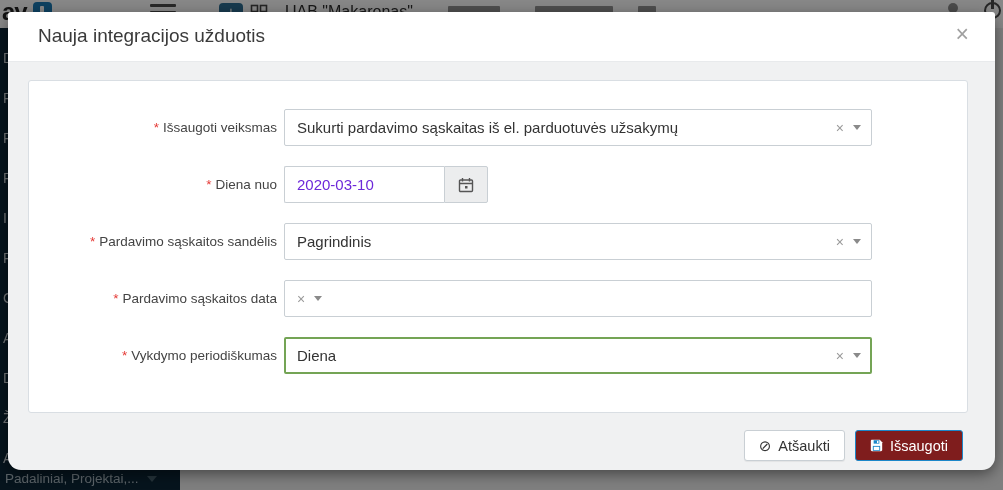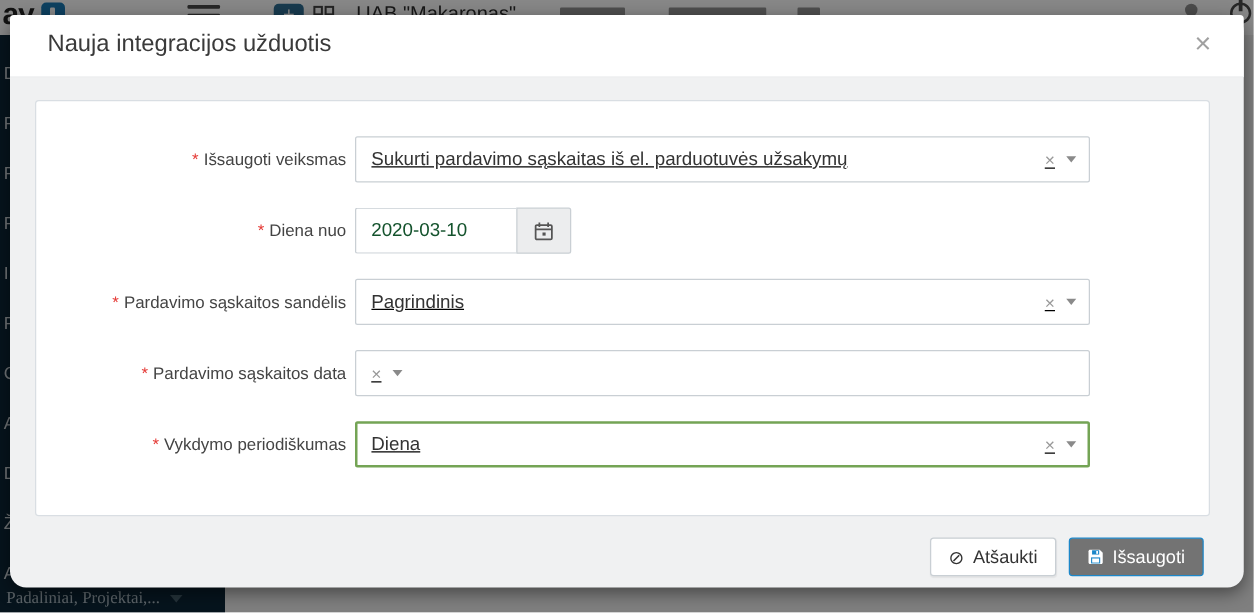--- a/index.html
+++ b/index.html
@@ -21,21 +21,21 @@
   .company { position:absolute; left:285px; top:3px; font-size:16px; color:#2f2f2f; }
   .faint-word { position:absolute; top:6px; height:7px; background:#6f6f6f; opacity:.75; border-radius:1px; }
   .avatar { position:absolute; left:942px; top:3px; width:22px; height:22px; }
   .avatar::before { content:""; position:absolute; left:6px; top:0; width:10px; height:10px; border-radius:50%; background:#8f8f8f; }
   .avatar::after { content:""; position:absolute; left:1px; top:11px; width:20px; height:11px; border-radius:10px 10px 0 0; background:#8f8f8f; }
   .powericon { position:absolute; left:984px; top:2px; width:17px; height:17px; border:2px solid #4a4a4a; border-radius:50%; }
   .powericon::after { content:""; position:absolute; left:5px; top:-4px; width:3px; height:9px; background:#4a4a4a; }
 
   .sidebar { position:absolute; left:0; top:28px; width:180px; height:462px; background:#0d2737; }
   .side-letter { position:absolute; left:3px; font-size:14px; color:#d4dbe0; }
-  .side-bottom { position:absolute; left:5px; bottom:4px; font-size:13.5px; color:#aebdc6; white-space:nowrap;font-family:Liberation Serif, serif; }
+  .side-bottom { position:absolute; left:5px; bottom:4px; font-size:13.5px; color:#aebdc6; white-space:nowrap; }
   .side-bottom .chev { display:inline-block; margin-left:8px; width:0; height:0;
       border-left:5px solid transparent; border-right:5px solid transparent; border-top:6px solid #46606f; vertical-align:middle; }
   .content { position:absolute; left:180px; top:28px; right:0; bottom:0; background:#f0f0f0; }
 
   
   .overlay { position:absolute; inset:0; background:rgba(0,0,0,0.47); z-index:2; }
 
   
   .modal { position:absolute; left:8px; top:12px; width:987px; height:458px; z-index:3;
            background:#f0f1f2; border-radius:13px; box-shadow:0 4px 14px rgba(0,0,0,.45); }
@@ -46,38 +46,38 @@
                  background:none; border:none; line-height:1; font-family:"Liberation Sans", sans-serif; }
 
   .panel { position:absolute; left:20px; top:68px; width:940px; height:333px; background:#fff;
            border:1px solid #d9dee3; border-radius:3px; }
   .frow { position:absolute; left:0; height:37px; width:100%; }
   .flabel { position:absolute; left:0; top:0; width:248px; height:37px; display:flex; align-items:center; justify-content:flex-end;
             font-size:13.5px; color:#444; }
   .req { color:#e53935; margin-right:4px; font-size:13.5px; }
   .ctrl { position:absolute; left:255px; top:0; height:37px; }
   .select { width:588px; height:37px; background:#fff; border:1px solid #c9cfd4; border-radius:2px;
-            display:flex; align-items:center; padding:0 10px 0 12px; cursor:pointer;text-decoration:underline; }
+            display:flex; align-items:center; padding:0 10px 0 12px; cursor:pointer; }
   .select.focused { border:2px solid #74a455; padding:0 9px 0 11px; }
   .sel-val { flex:1; font-size:15px; color:#333; white-space:nowrap; overflow:hidden; }
   .clear { font-size:14px; color:#999; margin-right:9px; cursor:pointer; }
   .caret { width:0; height:0; border-left:4px solid transparent; border-right:4px solid transparent;
            border-top:5px solid #8a8a8a; cursor:pointer; }
   .dategroup { display:flex; height:37px; }
-  .dateinput { width:129px; height:37px; border:1px solid #c9cfd4; border-right:none; border-radius:2px 0 0 2px;
-               padding:0 12px; font-size:15px; color:#14532d; font-family:"Liberation Sans", sans-serif; outline:none; }
+  .dateinput { width:160px; height:37px; border:1px solid #c9cfd4; border-right:none; border-radius:2px 0 0 2px;
+               padding:0 12px; font-size:15px; color:#6d28d9; font-family:"Liberation Sans", sans-serif; outline:none; }
   .datebtn { width:44px; height:37px; background:#ecedee; border:1px solid #c9cfd4; border-radius:0 2px 2px 0;
              display:flex; align-items:center; justify-content:center; cursor:pointer; }
 
   .footer { position:absolute; top:418px; right:32px; display:flex; gap:10px; }
   .btn { height:31px; border-radius:3px; font-size:14.5px; display:flex; align-items:center; gap:7px;
          padding:0 14px; cursor:pointer; font-family:"Liberation Sans", sans-serif; }
   .btn-light { background:#fff; border:1px solid #c9cfd4; color:#333; box-shadow:0 1px 1px rgba(0,0,0,.06); }
   .btn-light .nosign { font-size:15px; color:#333; }
-  .btn-primary { background:#737373; border:1px solid #1c87c9; color:#fff; font-weight:500; }
+  .btn-primary { background:#7f1d1d; border:1px solid #1c87c9; color:#fff; font-weight:500; }
 </style>
 </head>
 <body>
 
 <div class="stage">
 
   <div class="page">
     <div class="topbar">
       <span class="logo-text">ay</span>
       <span class="logo-mark"></span>

